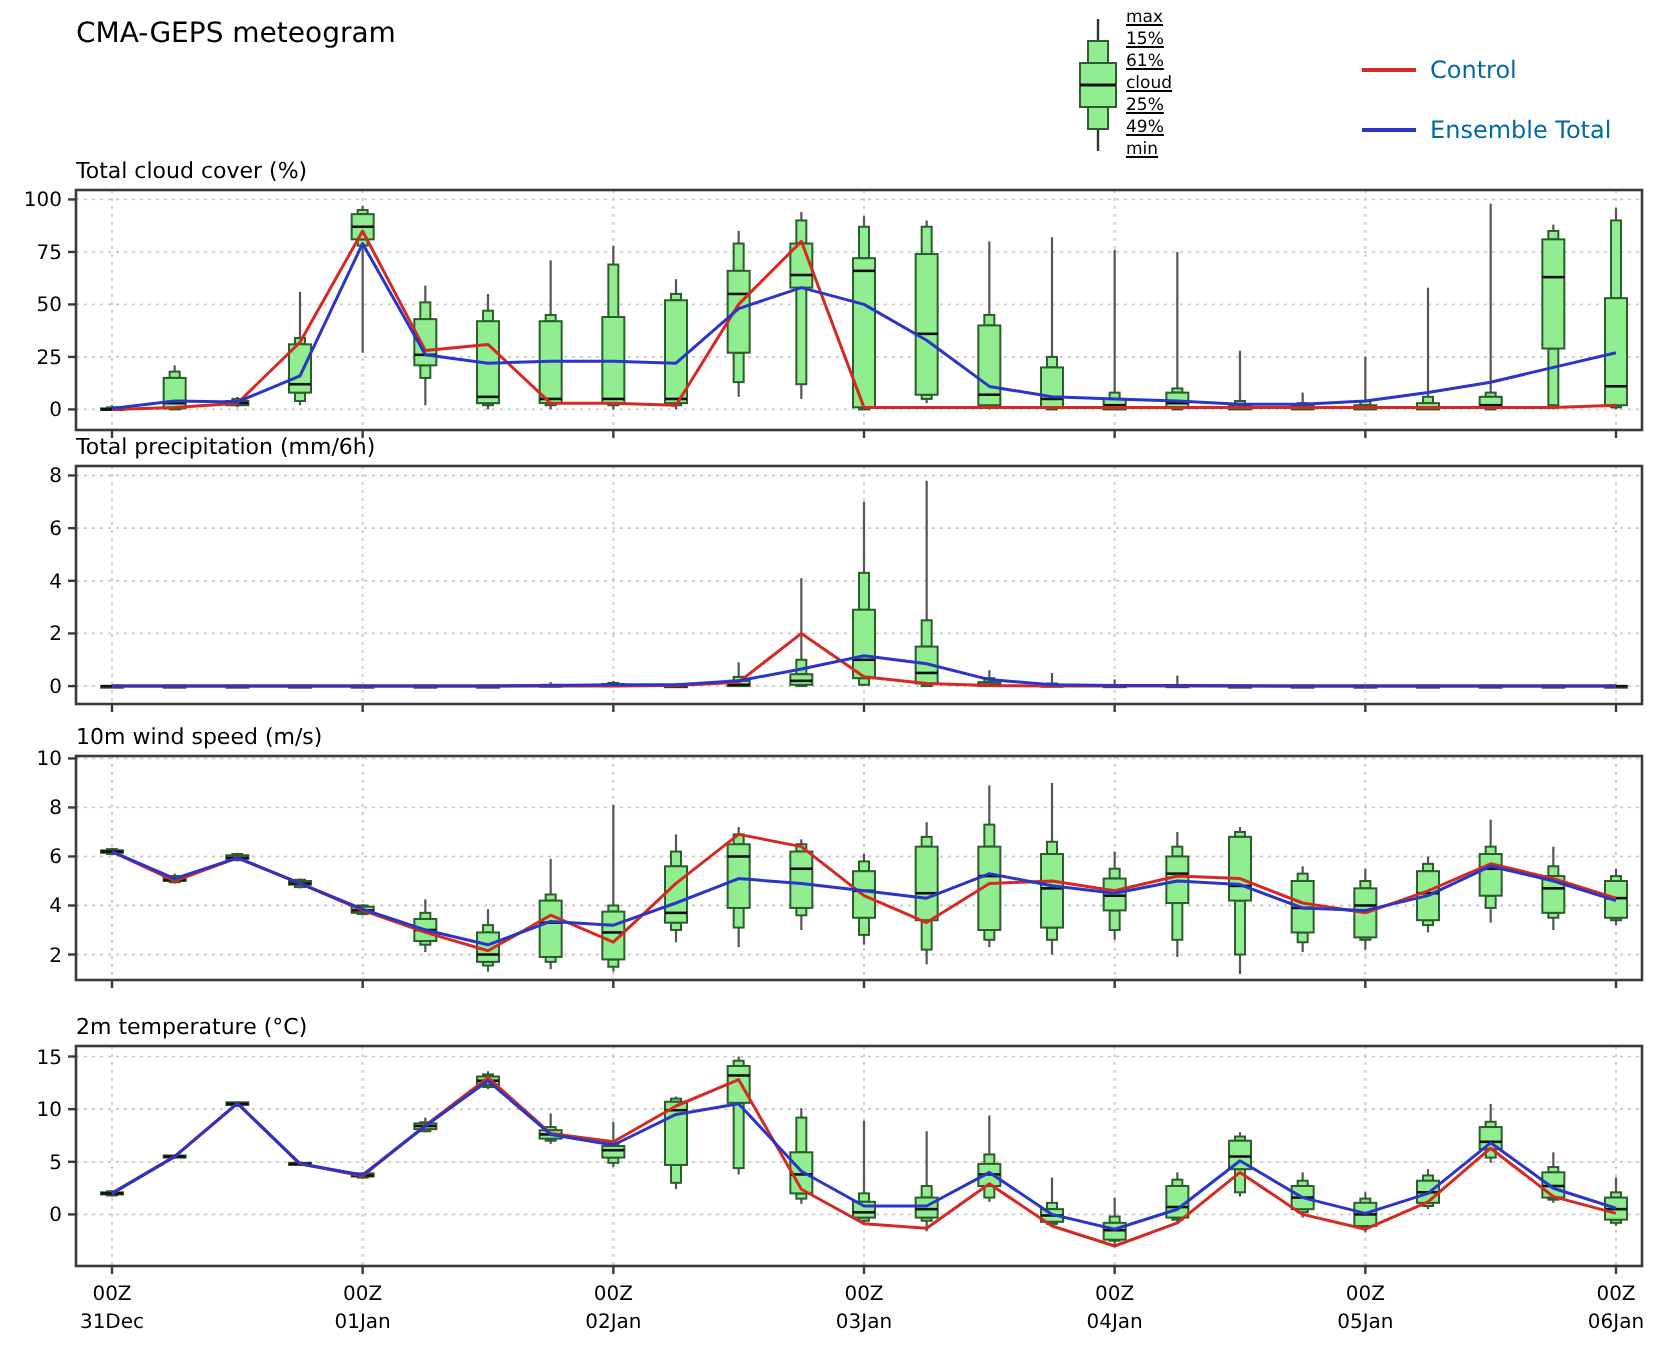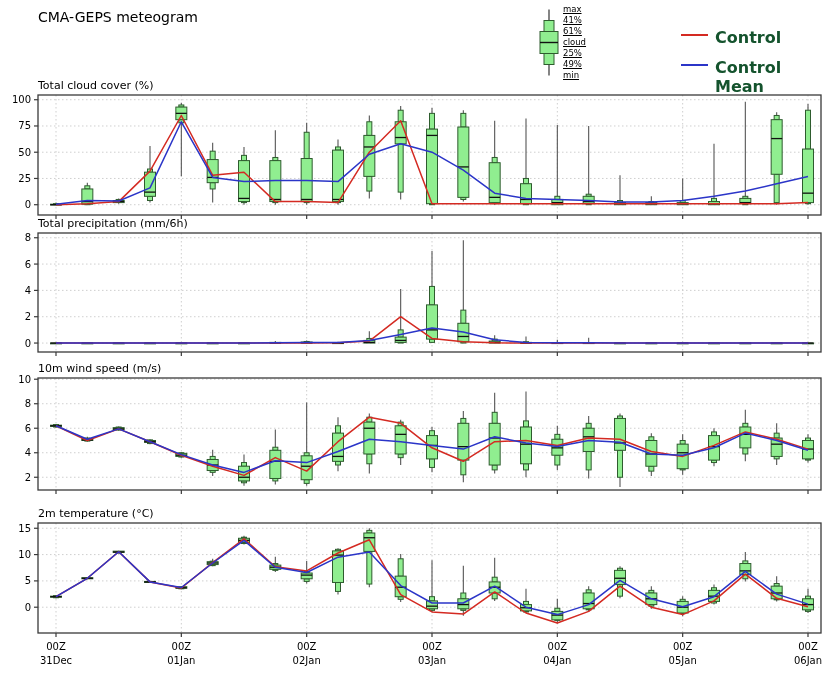--- a/index.html
+++ b/index.html
@@ -3,21 +3,21 @@
 <meta charset="utf-8">
 <style>
   html,body{margin:0;padding:0;background:#ffffff;}
   body{font-family:"DejaVu Sans",sans-serif;color:#000;}
   #figure{position:relative;width:834px;height:680px;background:#fff;overflow:hidden;}
   #chart-svg{position:absolute;left:0;top:0;}
   .hdr{position:absolute;left:38px;top:6px;font-size:14px;line-height:22px;color:#000;text-align:center;}
   .legend-stats{position:absolute;left:563px;top:4px;font-size:8.5px;line-height:11px;color:#000;text-decoration:underline;}
   .glyph-svg{position:absolute;left:535px;top:4px;}
   .lg-entry-line{position:absolute;width:27px;height:2px;}
-  .lg-entry-label{position:absolute;font-size:16px;color:#14532d;font-weight:bold;}
+  .lg-entry-label{position:absolute;font-size:12px;color:#0369a1;}
 </style>
 </head>
 <body>
 
 <div id="figure">
 
   <svg id="chart-svg" width="834" height="680">
       <g>
         <g>
           <line x1="38" x2="821" y1="204.71128608923885" y2="204.71128608923885" stroke="#c9c9c9" stroke-width="0.9" stroke-dasharray="1.5 2.5"></line>
@@ -640,26 +640,26 @@
   <svg class="glyph-svg" width="30" height="78">
     <line x1="14" y1="5.5" x2="14" y2="71.5" stroke="#333" stroke-width="1.2"></line>
     <rect x="9" y="16.5" width="10" height="11" fill="#90ee90" stroke="#2e5c2e"></rect>
     <rect x="9" y="49.5" width="10" height="11" fill="#90ee90" stroke="#2e5c2e"></rect>
     <rect x="5" y="27.5" width="18" height="22" fill="#90ee90" stroke="#2e5c2e"></rect>
     <line x1="5" y1="38.5" x2="23" y2="38.5" stroke="#111" stroke-width="1.4"></line>
   </svg>
 
   <div class="legend-stats">
     <div>max</div>
-    <div>41%</div>
+    <div>15%</div>
     <div>61%</div>
     <div>cloud</div>
     <div>25%</div>
     <div>49%</div>
     <div>min</div>
   </div>
 
   <div class="lg-entry-line" id="control-swatch" style="left: 681px; top: 34px; background: rgb(212, 42, 34);"></div>
   <div class="lg-entry-label" style="left:715px;top:28px;">Control</div>
   <div class="lg-entry-line" id="mean-swatch" style="left: 681px; top: 64px; background: rgb(43, 53, 200);"></div>
-  <div class="lg-entry-label" style="left:715px;top:58px;">Control Mean</div>
+  <div class="lg-entry-label" style="left:715px;top:58px;">Ensemble Total</div>
 
 </div>
 
 </body></html>

